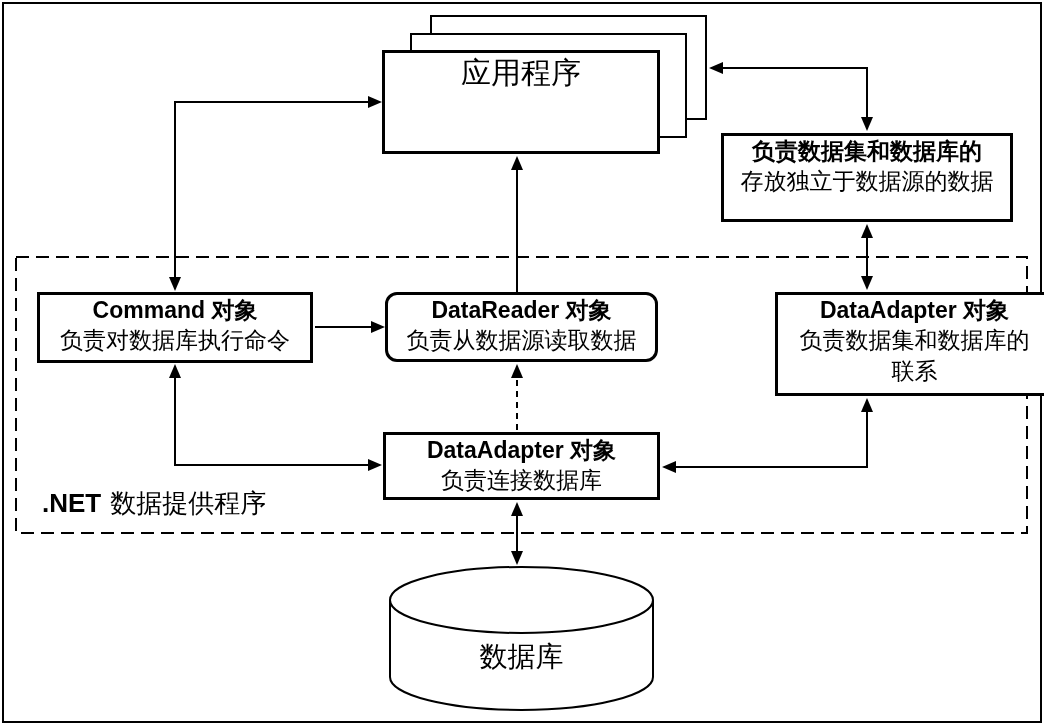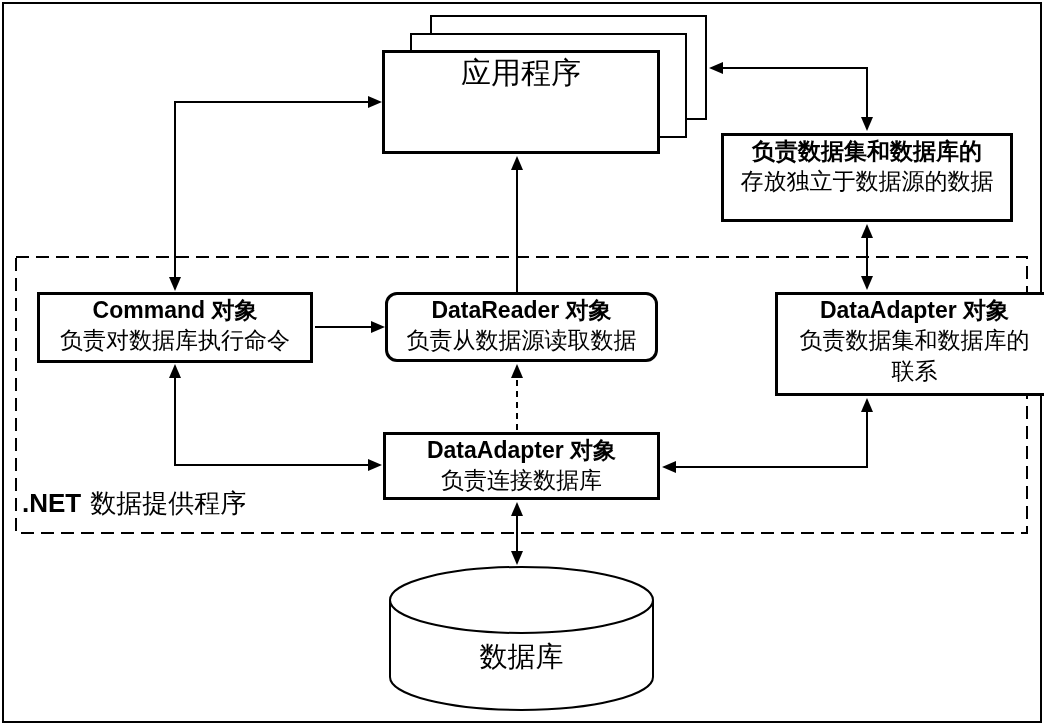--- a/index.html
+++ b/index.html
@@ -18,21 +18,21 @@
   #app-box{font-size:30px;}
   #sheet-back{left:430px;top:15px;width:277px;height:105px;}
   #sheet-mid{left:410px;top:33px;width:277px;height:105px;}
   #app-box{left:382px;top:50px;width:278px;height:104px;}
   #dataset-box{left:721px;top:133px;width:292px;height:89px;}
   #command-box{left:37px;top:292px;width:276px;height:71px;}
   #datareader-box{left:385px;top:292px;width:273px;height:70px;border-radius:12px;}
   #dataadapter-box{left:728px;top:292px;width:279px;height:104px;margin-left:47px;}
   #connection-box{left:383px;top:432px;width:277px;height:68px;}
   #provider-label{position:absolute;left:22px;top:486px;z-index:3;font-size:26px;white-space:nowrap;}
-  #provider-label .b{font-weight:700;}
+  #provider-label .b{font-weight:700;margin-left:20px;}
   #provider-label span + span{margin-left:9px;}
   #database-label{position:absolute;left:390px;top:638px;width:263px;text-align:center;z-index:3;font-size:28px;}
 </style>
 </head>
 <body>
 
 <div class="canvas">
 
   <svg class="layer" width="1044" height="725" viewBox="0 0 1044 725">
 

